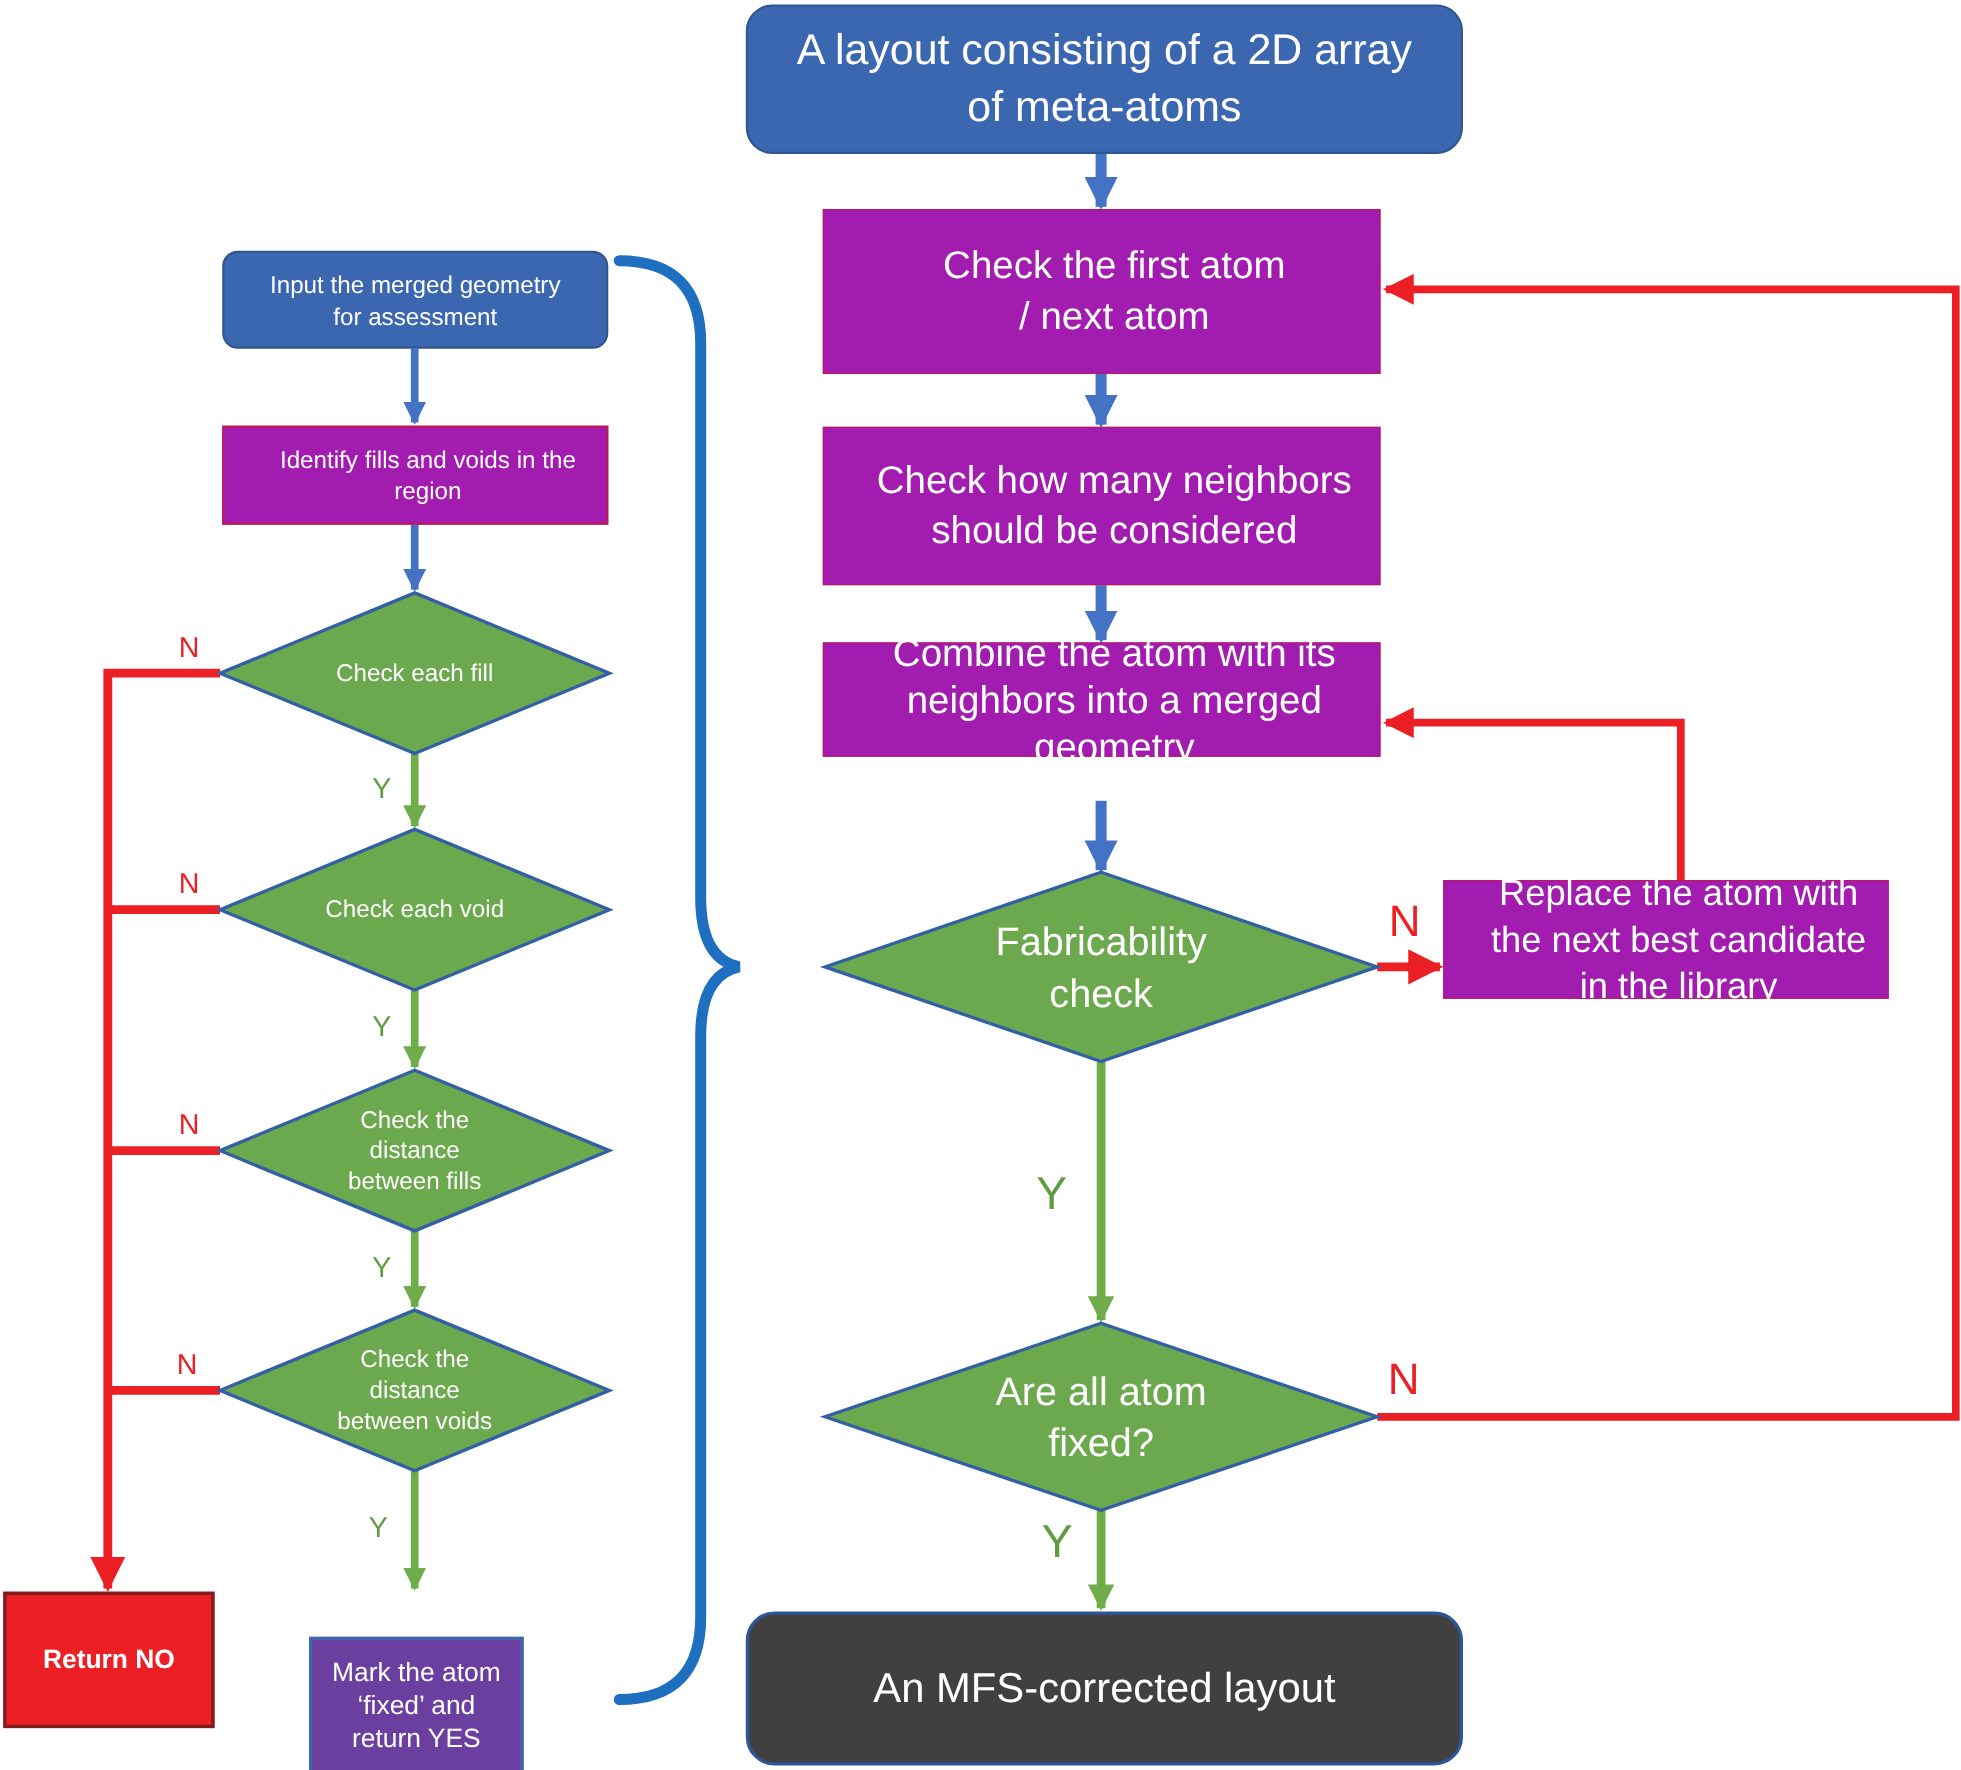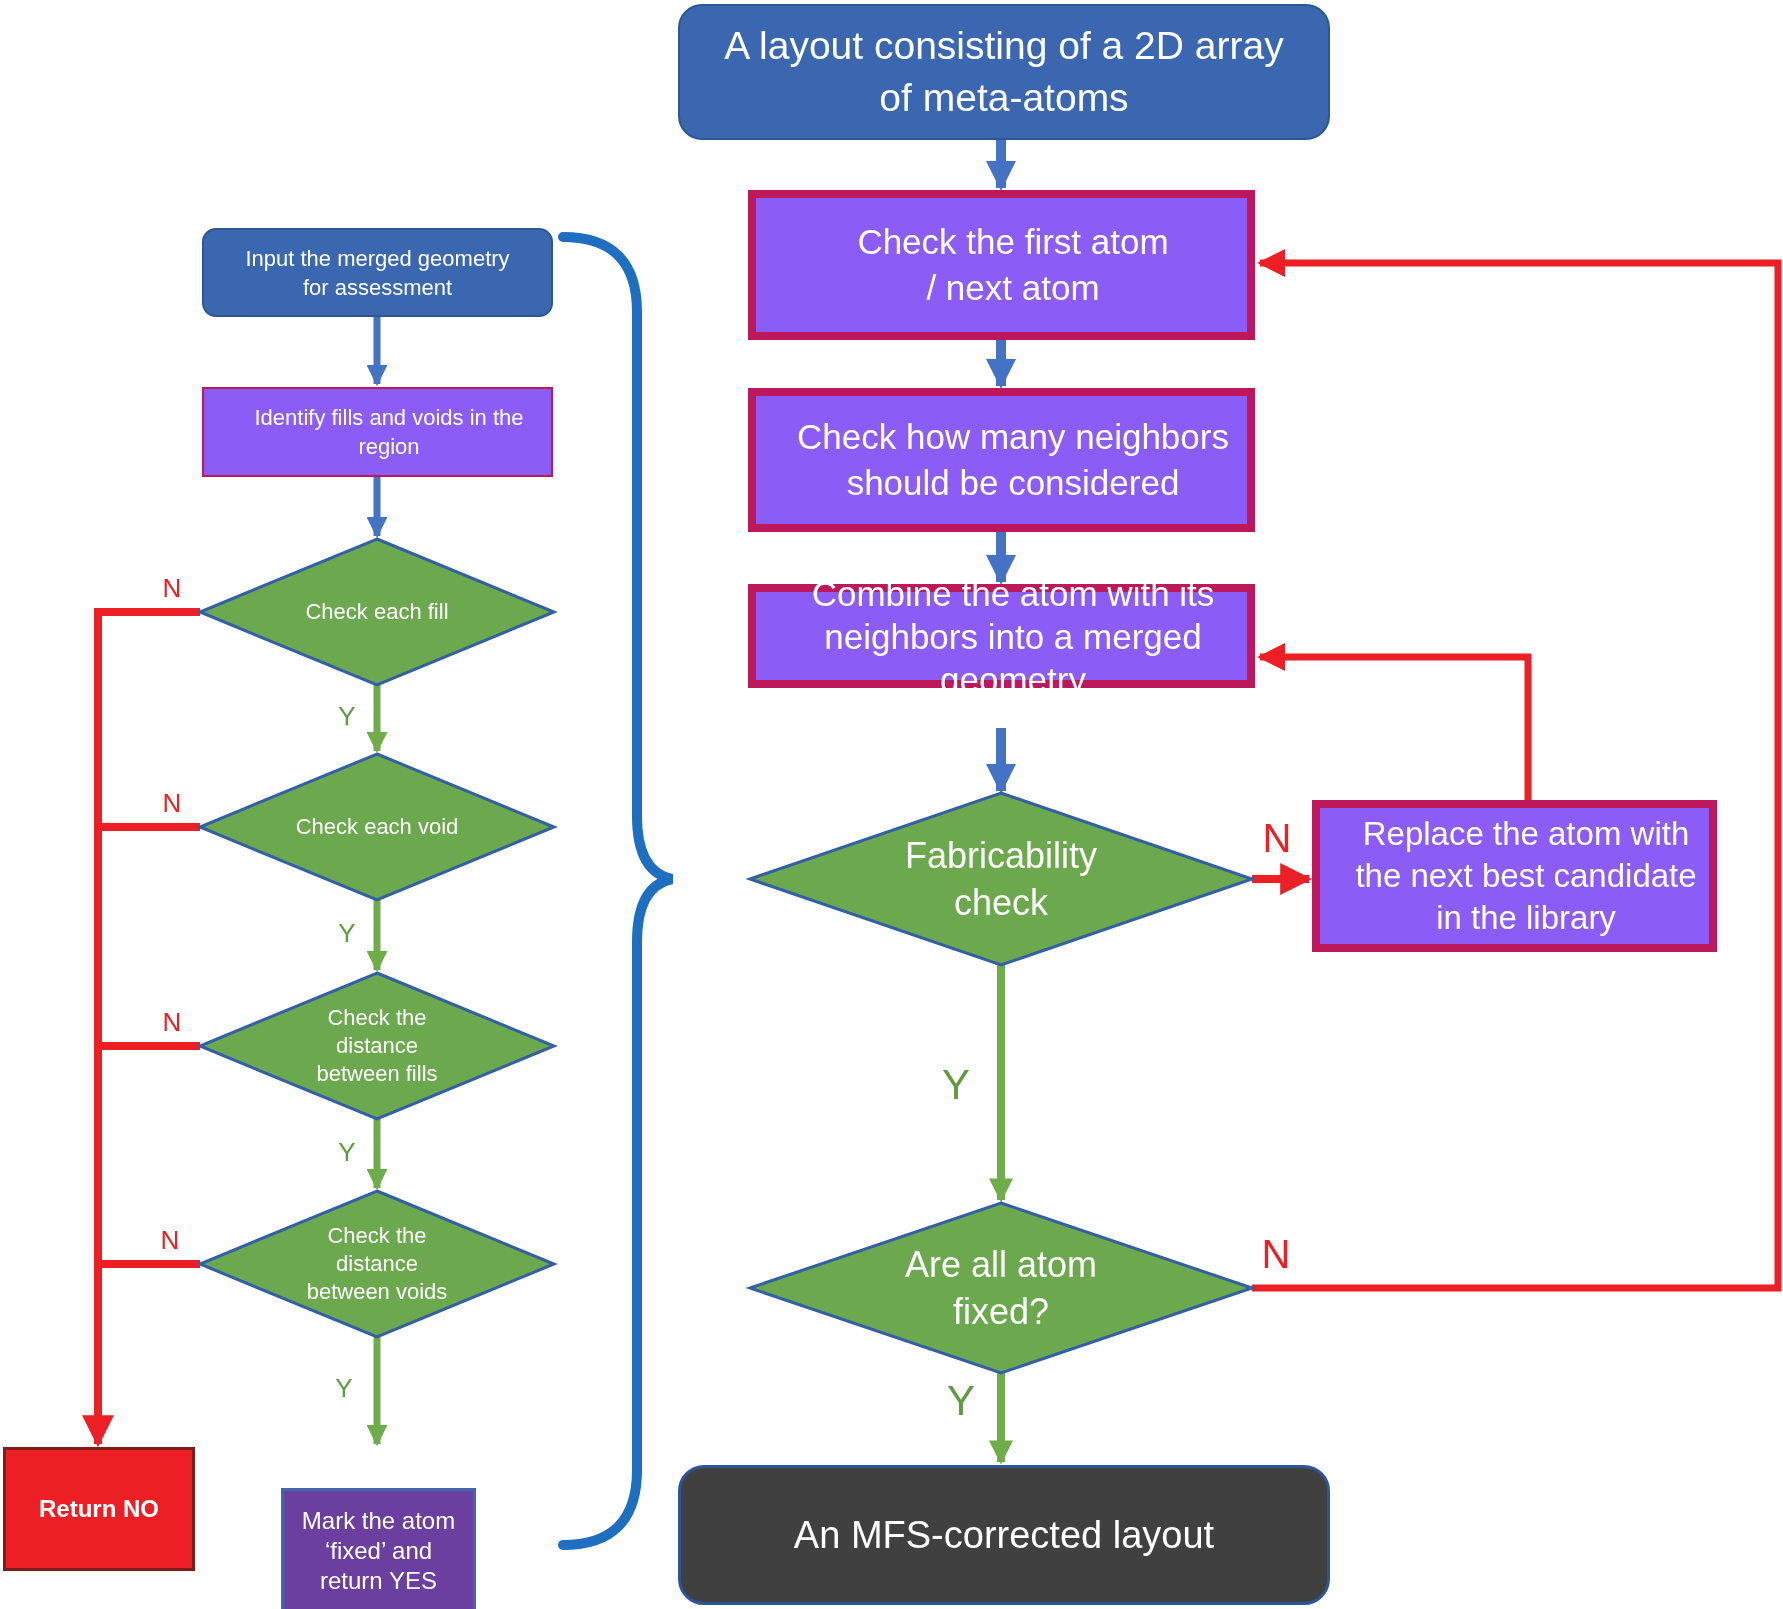--- a/index.html
+++ b/index.html
@@ -13,21 +13,21 @@
   #wires{position:absolute;left:0;top:0;width:1783px;height:1609px;}
   .node{
     position:absolute;
     display:flex;align-items:center;justify-content:center;
     text-align:center;
     white-space:pre-line;
     color:#ffffff;
     box-sizing:border-box;
   }
   .rect-dark{background:#3B67B1;border:2px solid #2E568F;border-radius:24px;}
-  .rect-light{background:#8b5cf6;border:8px solid #be185d;padding-left:23px;}
+  .rect-light{background:#a21caf;border:1px solid #be185d;padding-left:23px;}
   .rect-red{background:#EC2024;border:3px solid #7f1d1d;font-weight:bold;}
   .rect-purple{background:#6B3FA0;border:3px solid #3E68AE;margin-top:41px;}
   .rect-end{background:#404040;border:3px solid #2E5597;border-radius:26px;}
   .dlabel{background:transparent;}
   .branch{
     position:absolute;
     display:flex;align-items:center;justify-content:center;
     text-align:center;
   }
   .branch.n{color:#EC2024;}
@@ -93,21 +93,21 @@
   <div class="node rect-light" style="left:748px;top:388px;width:507px;height:144px;font-size:35px;line-height:46px;text-align:center;">Check how many neighbors
 should be considered</div>
 
   <div class="node rect-light" style="left:748px;top:584px;width:507px;height:104px;font-size:35px;line-height:43px;">Combine the atom with its
 neighbors into a merged
 geometry</div>
 
   <div class="node dlabel" style="left:801px;top:815px;width:400px;height:128px;font-size:36px;line-height:47px;">Fabricability
 check</div>
 
-  <div class="node rect-light" style="left:1312px;top:800px;width:405px;height:152px;font-size:33px;line-height:42px;">Replace the atom with
+  <div class="node rect-light" style="left:1312px;top:800px;width:405px;height:108px;font-size:33px;line-height:42px;">Replace the atom with
 the next best candidate
 in the library</div>
 
   <div class="node dlabel" style="left:801px;top:1232px;width:400px;height:112px;font-size:36px;line-height:47px;">Are all atom
 fixed?</div>
 
   <div class="node rect-end" style="left:678px;top:1465px;width:652px;height:140px;font-size:38px;">An MFS-corrected layout</div>
 
   <div class="branch n" style="left:1247px;top:812px;width:60px;height:52px;font-size:40px;">N</div>
   <div class="branch y" style="left:921px;top:1058px;width:70px;height:54px;font-size:42px;">Y</div>

